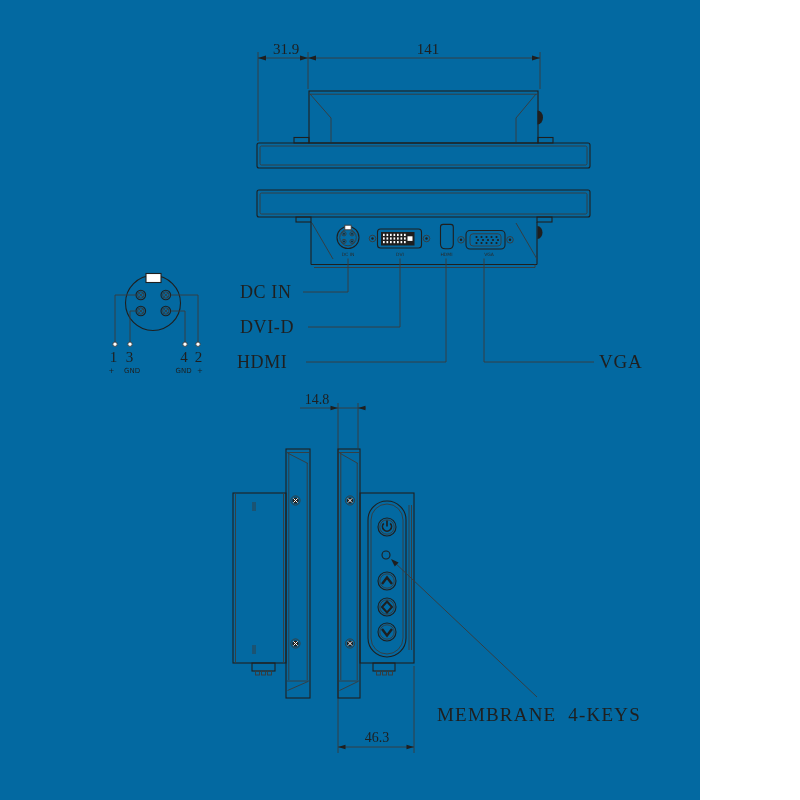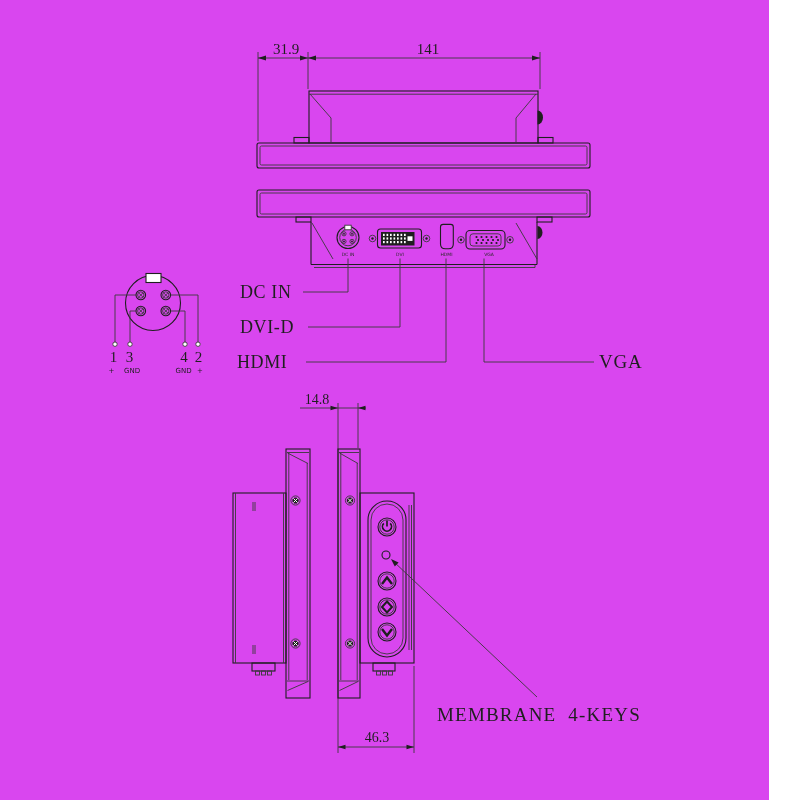--- a/index.html
+++ b/index.html
@@ -1,16 +1,16 @@
 <!DOCTYPE html>
 <html><head>
 <meta charset="utf-8">
 <style>
   html,body{margin:0;padding:0;background:#ffffff;}
-  .canvas{position:relative;width:769px;height:800px;background:#d946ef;overflow:hidden;
+  .canvas{position:relative;width:700px;height:800px;background:#0369a1;overflow:hidden;
           font-family:"Liberation Serif", serif;}
   svg{position:absolute;left:0;top:0;}
   .ln{stroke:#1f1f1f;stroke-width:1.1;fill:none;}
   .thin{stroke:#3a3a3a;stroke-width:0.9;fill:none;}
   .fillink{fill:#1f1f1f;stroke:none;}
   .white{fill:#ffffff;}
   text{fill:#1f1f1f;stroke:none;font-family:"Liberation Serif", serif;}
   .dim{font-size:15px;}
   .dimsm{font-size:14px;}
   .portlabel{font-size:18px;letter-spacing:0.6px;}

